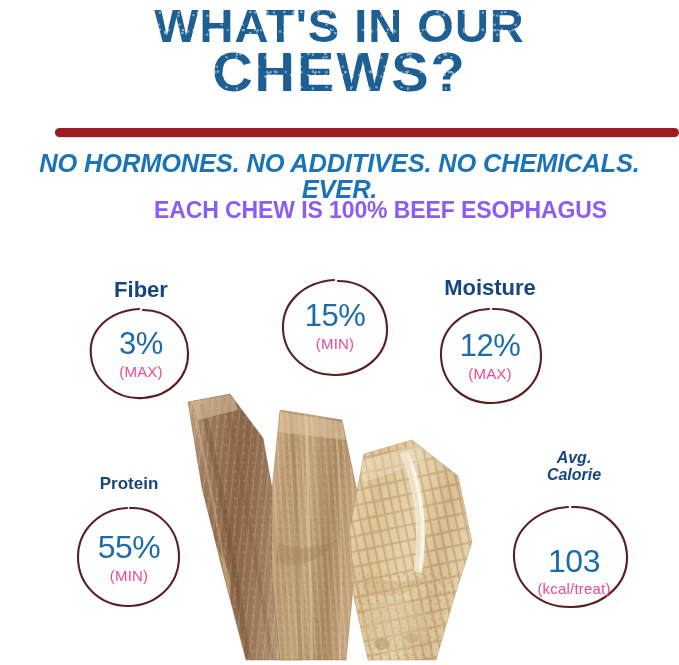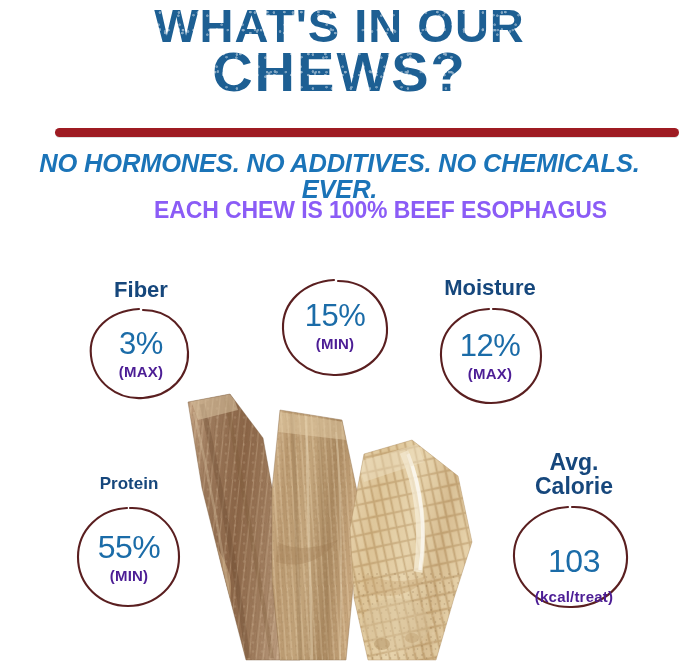--- a/index.html
+++ b/index.html
@@ -138,22 +138,22 @@
     width: 100%;
     text-align: center;
     line-height: 1;
   }
   .badge-value {
     color: #1b6ca8;
     font-weight: 400;
     letter-spacing: -0.5px;
   }
   .badge-unit {
-    color: #4c1d95;
-    font-weight: 700;
+    color: #ec4899;
+    font-weight: 400;
     letter-spacing: 0.2px;
   }
 
   
   #badge-fiber    { left: 78px;  top: 278px; width: 126px; height: 122px; }
   #badge-fat      { left: 266px; top: 250px; width: 138px; height: 126px; }
   #badge-moisture { left: 414px; top: 276px; width: 152px; height: 130px; }
   #badge-protein  { left: 56px;  top: 475px; width: 146px; height: 134px; }
   #badge-calorie  { left: 492px; top: 450px; width: 164px; height: 160px; }
 </style>
@@ -333,26 +333,26 @@
         <path d="M56 3 C84 2 105 24 105 52 C105 80 82 101 54 101 C26 101 4 80 4 52 C4 25 26 4 53 3" fill="none" stroke="#5a1f20" stroke-width="2.1" stroke-linecap="round"></path>
       </svg>
     </div>
     <div class="badge-text" style="top:56px;">
       <div class="badge-value" style="font-size:32px;">55%</div>
       <div class="badge-unit" style="font-size:15px; margin-top:5px;">(MIN)</div>
     </div>
   </div>
 
   <div class="badge" id="badge-calorie">
-    <div class="badge-label" style="top:0; font-size:23px;">Avg.
+    <div class="badge-label" style="top:0; font-size:16px;font-style:italic;">Avg.
 Calorie</div>
     <div class="badge-circle" style="left:18px; top:54px;">
       <svg width="122" height="106" viewBox="0 0 122 106">
         <path d="M62 3 C92 2 116 24 117 52 C118 80 94 102 62 103 C30 104 5 82 4 53 C3 25 28 5 58 3" fill="none" stroke="#5a1f20" stroke-width="2.1" stroke-linecap="round"></path>
       </svg>
     </div>
     <div class="badge-text" style="top:95px;">
       <div class="badge-value" style="font-size:32px;">103</div>
-      <div class="badge-unit" style="font-size:15px; margin-top:12px;">(kcal/treat)</div>
+      <div class="badge-unit" style="font-size:15px; margin-top:4px;">(kcal/treat)</div>
     </div>
   </div>
 
 </div>
 
 </body></html>

